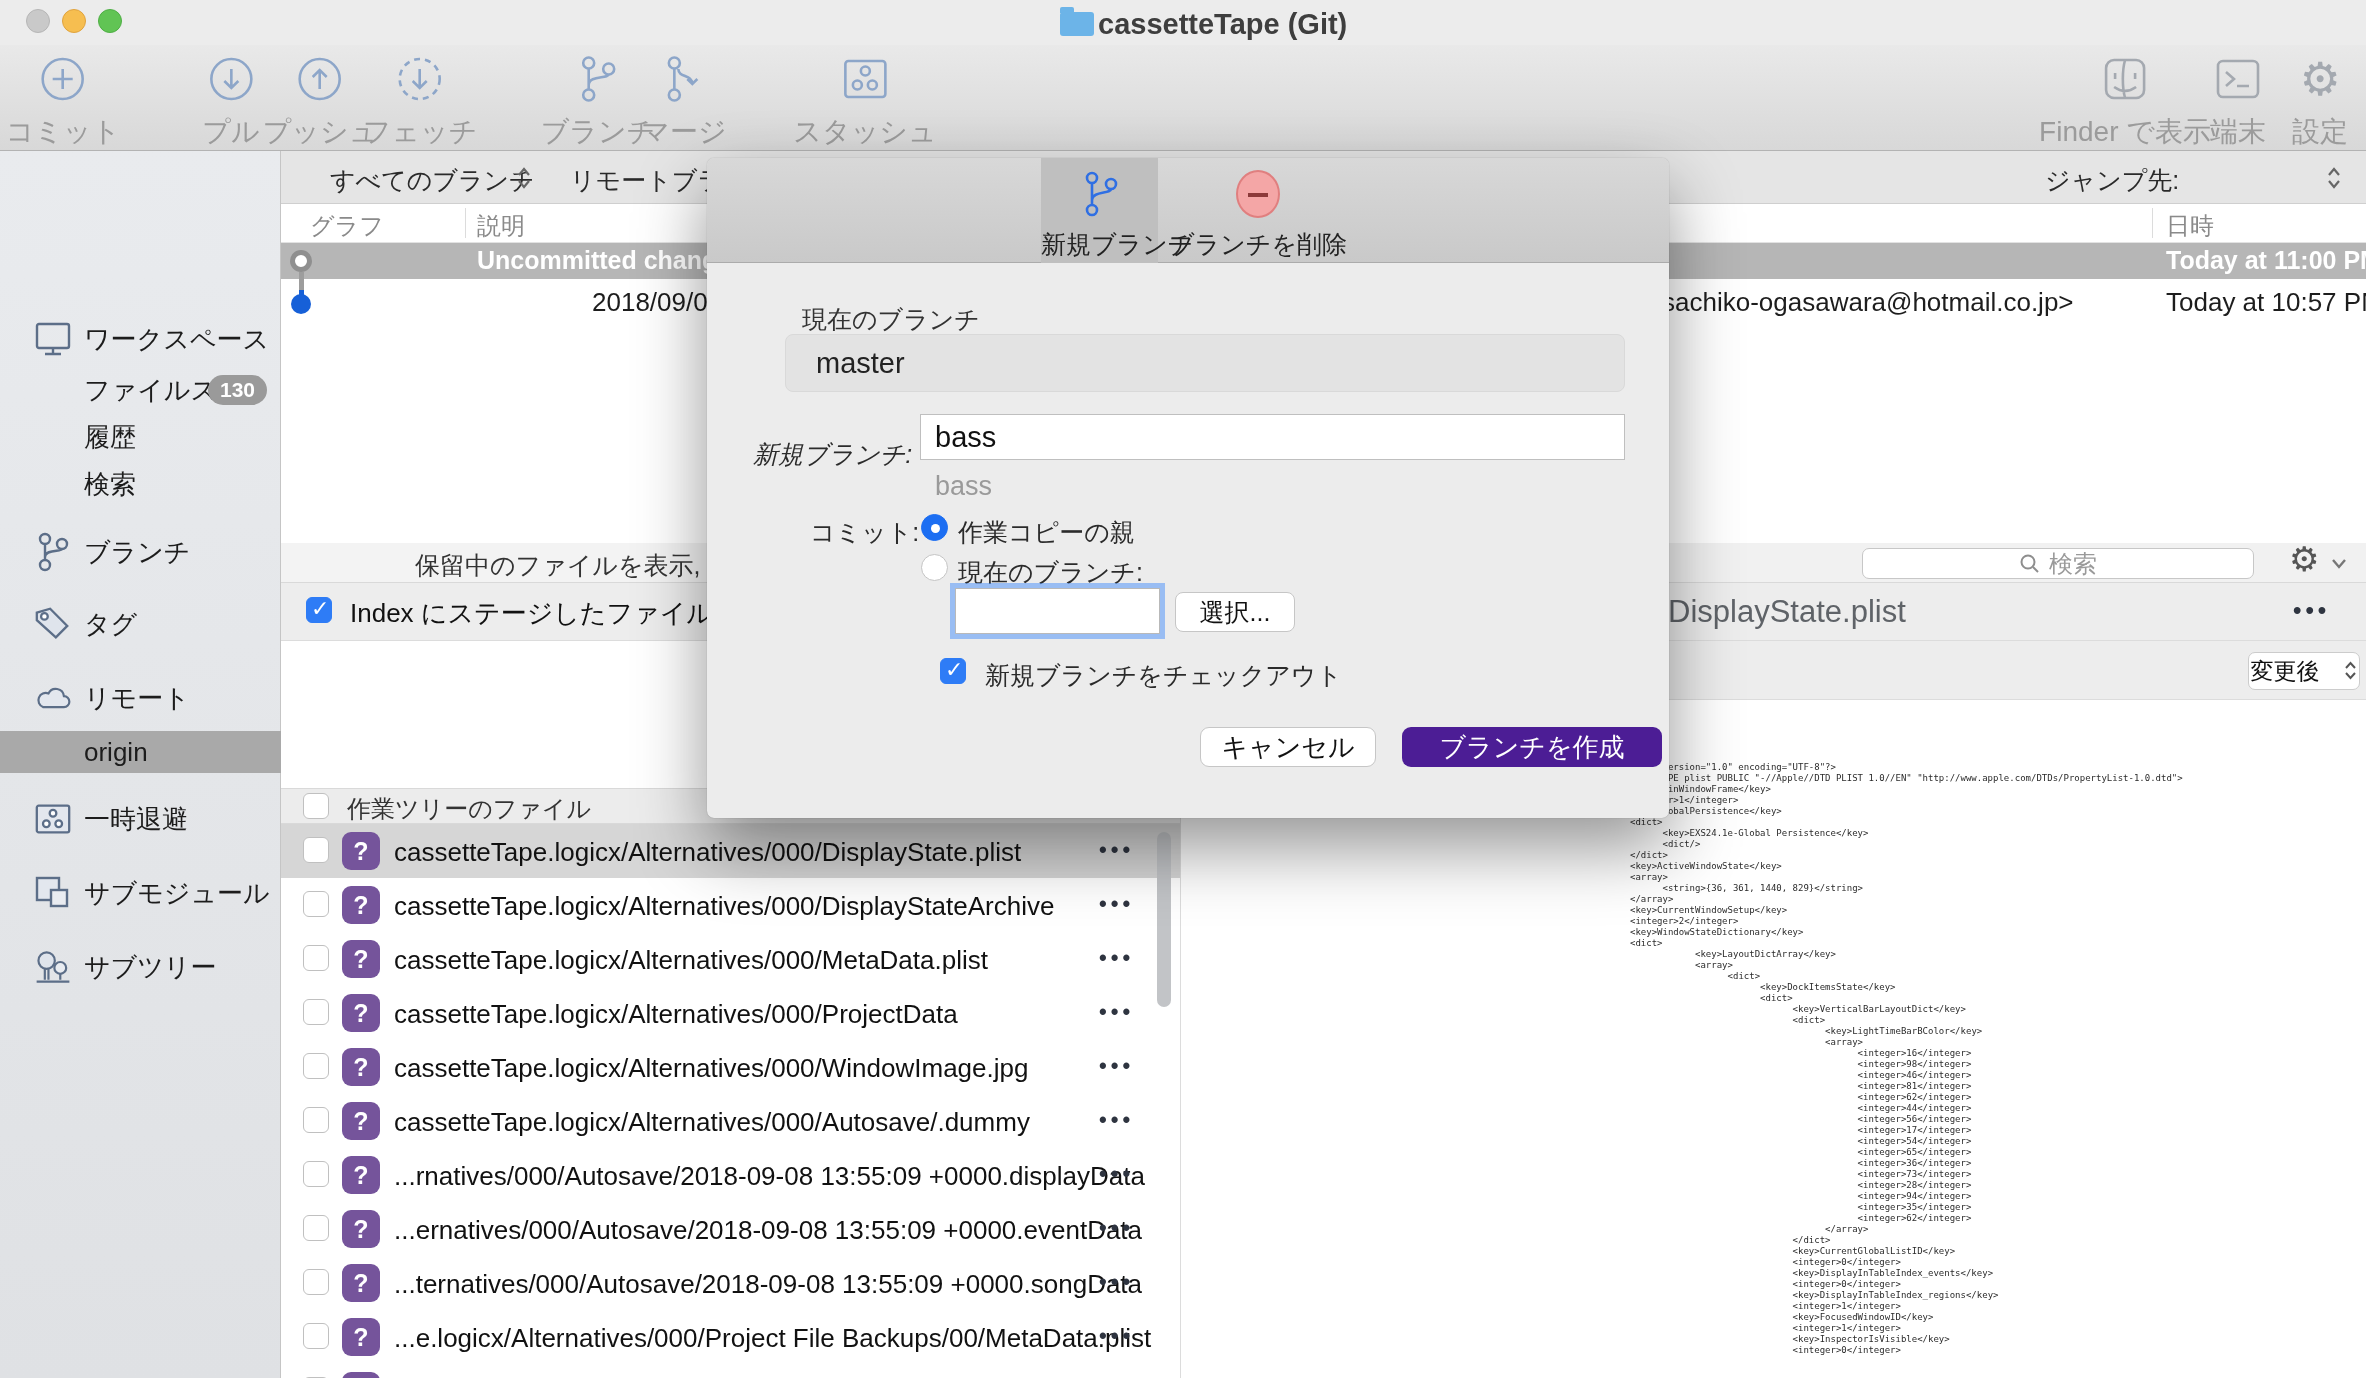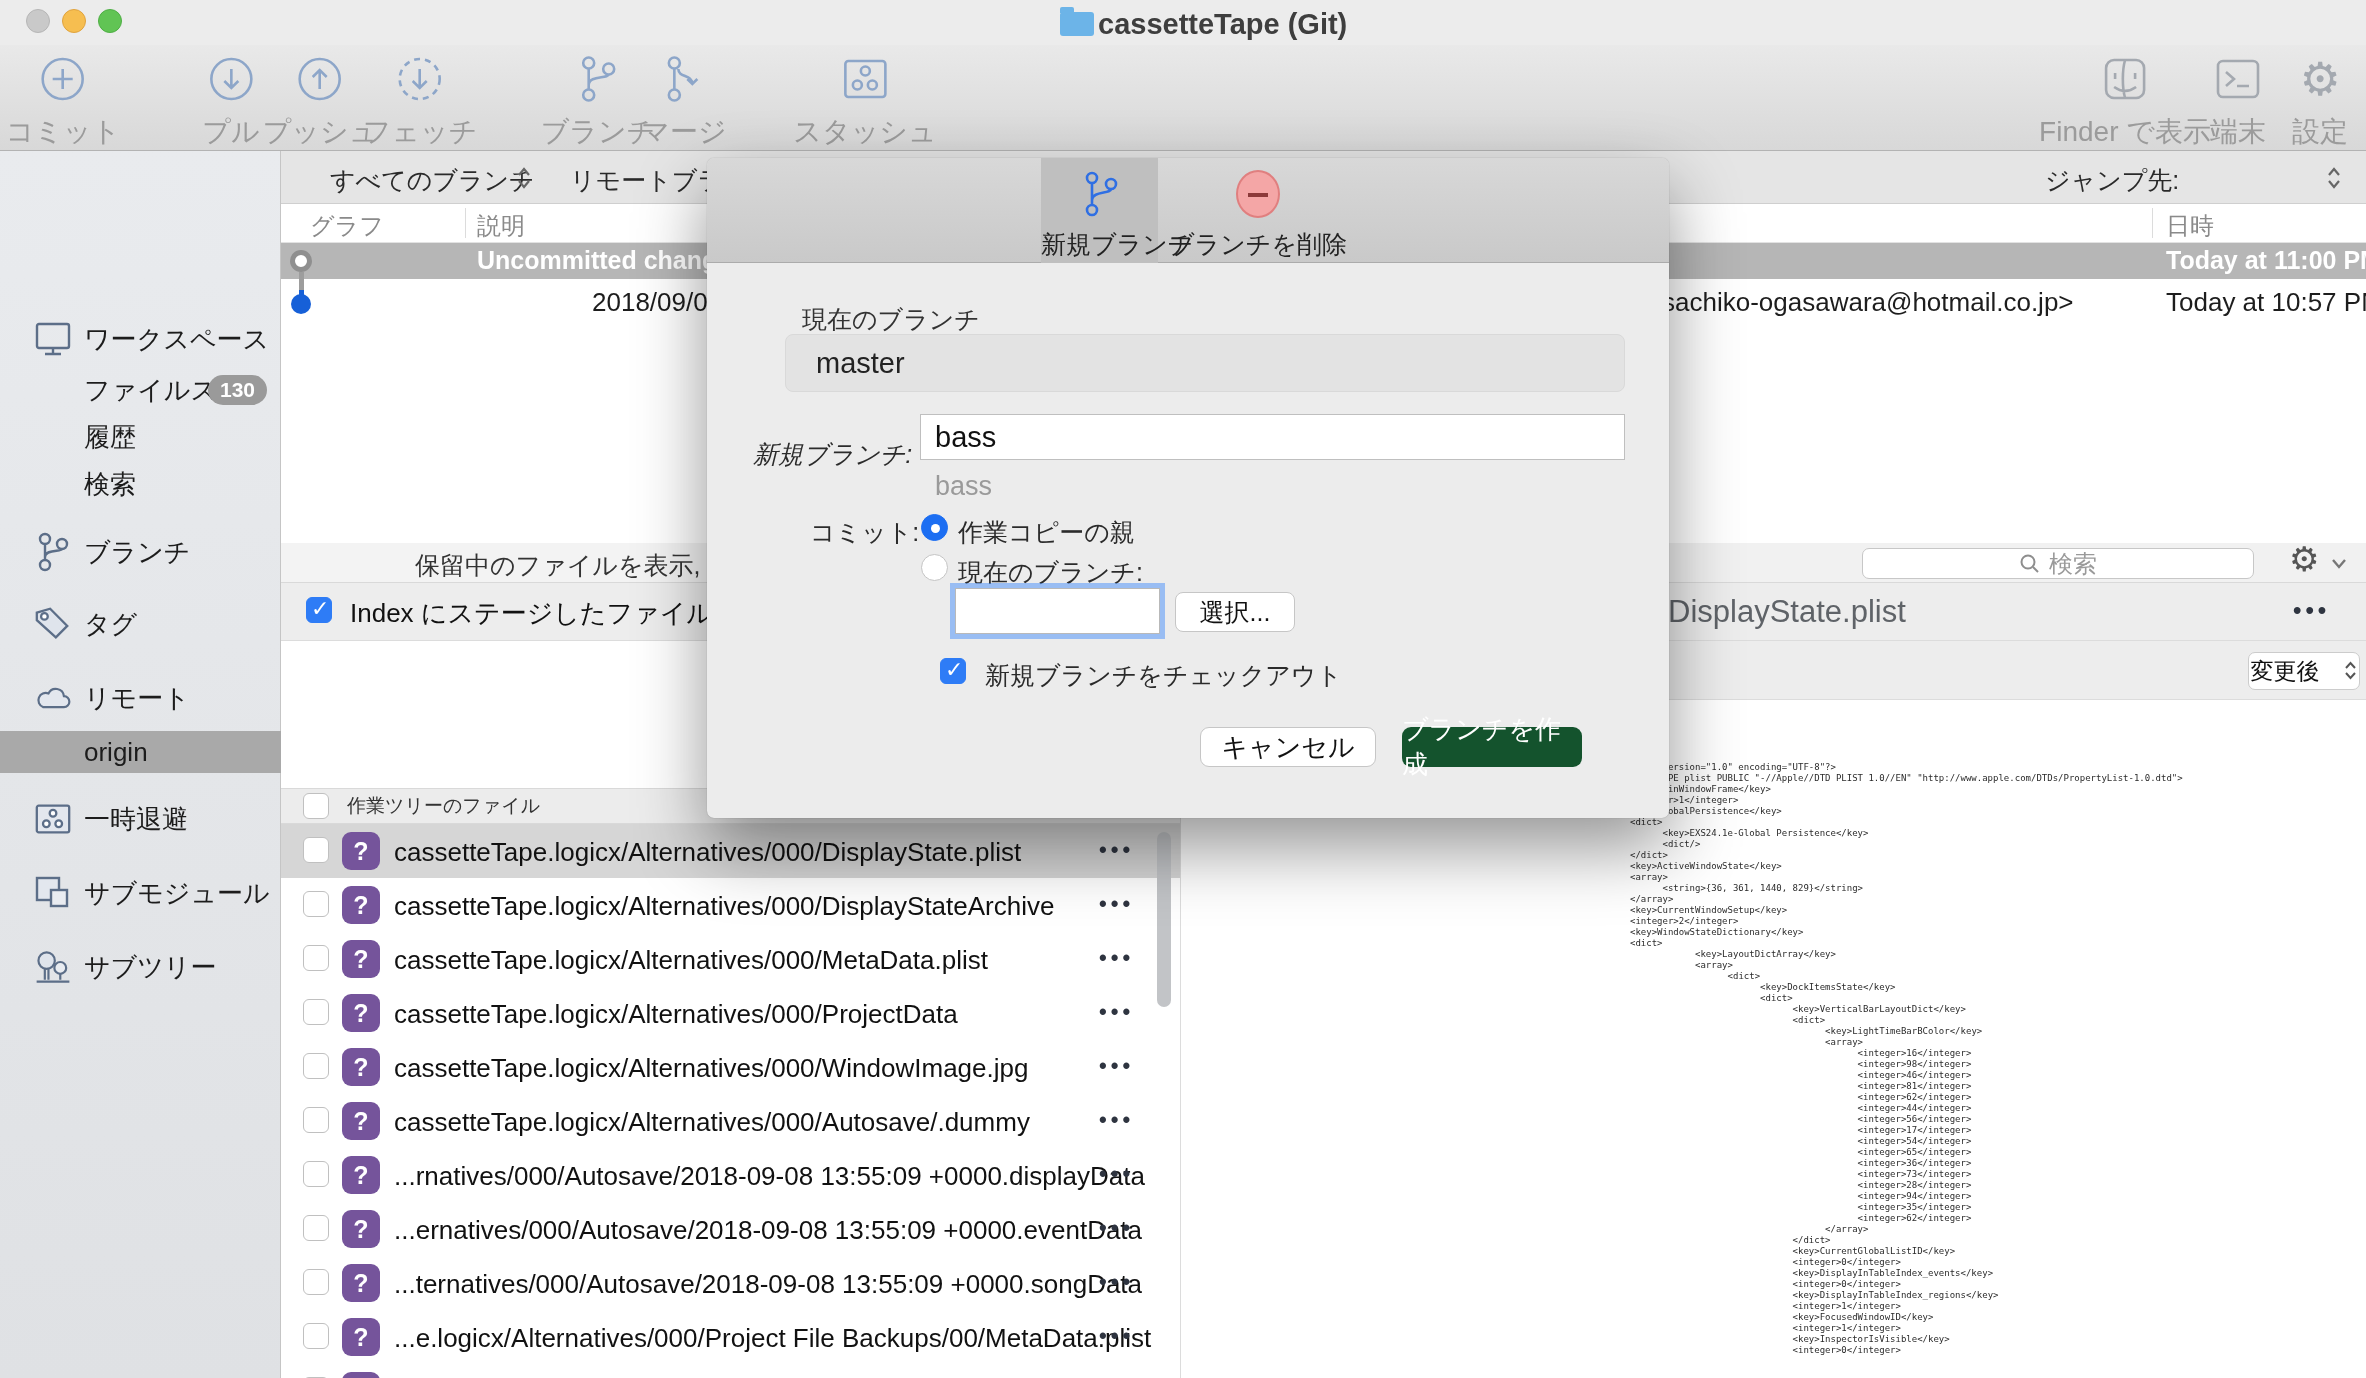--- a/index.html
+++ b/index.html
@@ -123,21 +123,21 @@
   .radio.sel::after { content:""; position:absolute; left:9px; top:9px; width:9px; height:9px; border-radius:50%; background:#fff; }
   .commit-input { position:absolute; left:248px; top:430px; width:205px; height:46px; background:#fff;
                   border:1px solid #b9b9b9; box-shadow:0 0 0 5px rgba(86,152,250,.55); }
   .choose-btn { position:absolute; left:468px; top:434px; width:120px; height:40px; background:#fff;
                 border:1px solid #c6c6c6; border-radius:8px; font-size:25px; color:#111;
                 display:flex; align-items:center; justify-content:center; }
   .mcheck { position:absolute; left:233px; top:500px; }
   .btn { position:absolute; top:569px; height:40px; border-radius:9px; font-size:26px;
          display:flex; align-items:center; justify-content:center; }
   .btn.cancel { left:493px; width:176px; background:#fff; border:1px solid #c6c6c6; color:#111; }
-  .btn.create { left:695px; width:180px; background:#14532d; color:#fff; }
+  .btn.create { left:695px; width:260px; background:#4c1d95; color:#fff; }
 </style>
 </head>
 <body>
 
 <div class="abs titlebar">
   <span class="tl gray"></span>
   <span class="tl yellow"></span>
   <span class="tl green"></span>
   <div class="win-title">
     <span class="folder"></span>
@@ -369,21 +369,21 @@
       <path d="M4 4l7 8 7-8" fill="none" stroke="#555" stroke-width="2.4"></path>
     </svg>
 </div>
 <div class="abs staged-row">
   <span class="cb checked" style="position:absolute;left:25px;top:14px"></span>
   <span style="position:absolute;left:69px;top:13px;font-size:26px;color:#111;">Index にステージしたファイル</span>
 </div>
 <div class="abs files-white"></div>
 <div class="abs worktree-header">
   <span class="cb" style="position:absolute;left:22px;top:4px"></span>
-  <span style="position:absolute;left:66px;top:4px;font-size:19px;color:#333;">作業ツリーのファイル</span>
+  <span style="position:absolute;left:66px;top:4px;font-size:24px;color:#333;">作業ツリーのファイル</span>
 </div>
 <div class="abs worktree-list">
     <div class="frow sel">
     <span class="cb"></span>
     <span class="qbadge">?</span>
     <span class="fname">cassetteTape.logicx/Alternatives/000/DisplayState.plist</span>
     <span class="dots">•••</span>
   </div>
     <div class="frow">
     <span class="cb"></span>

